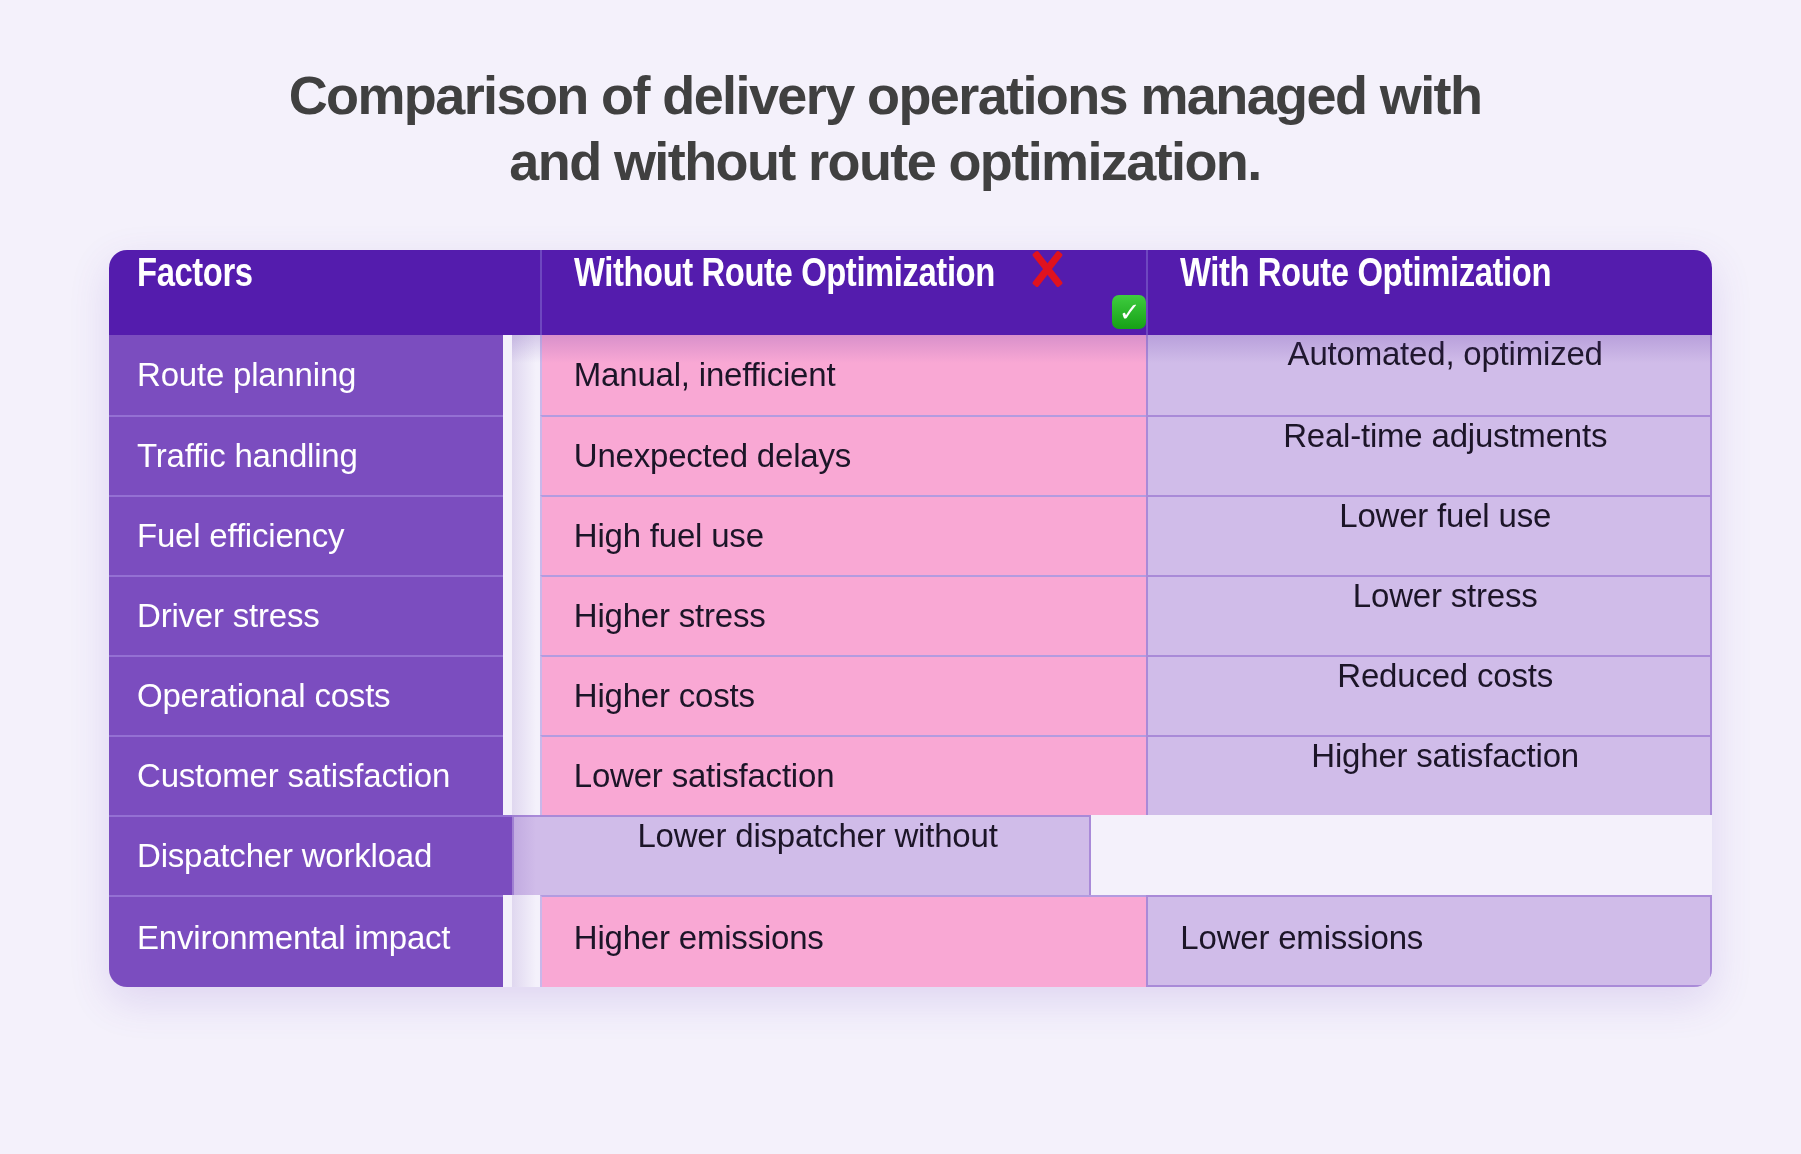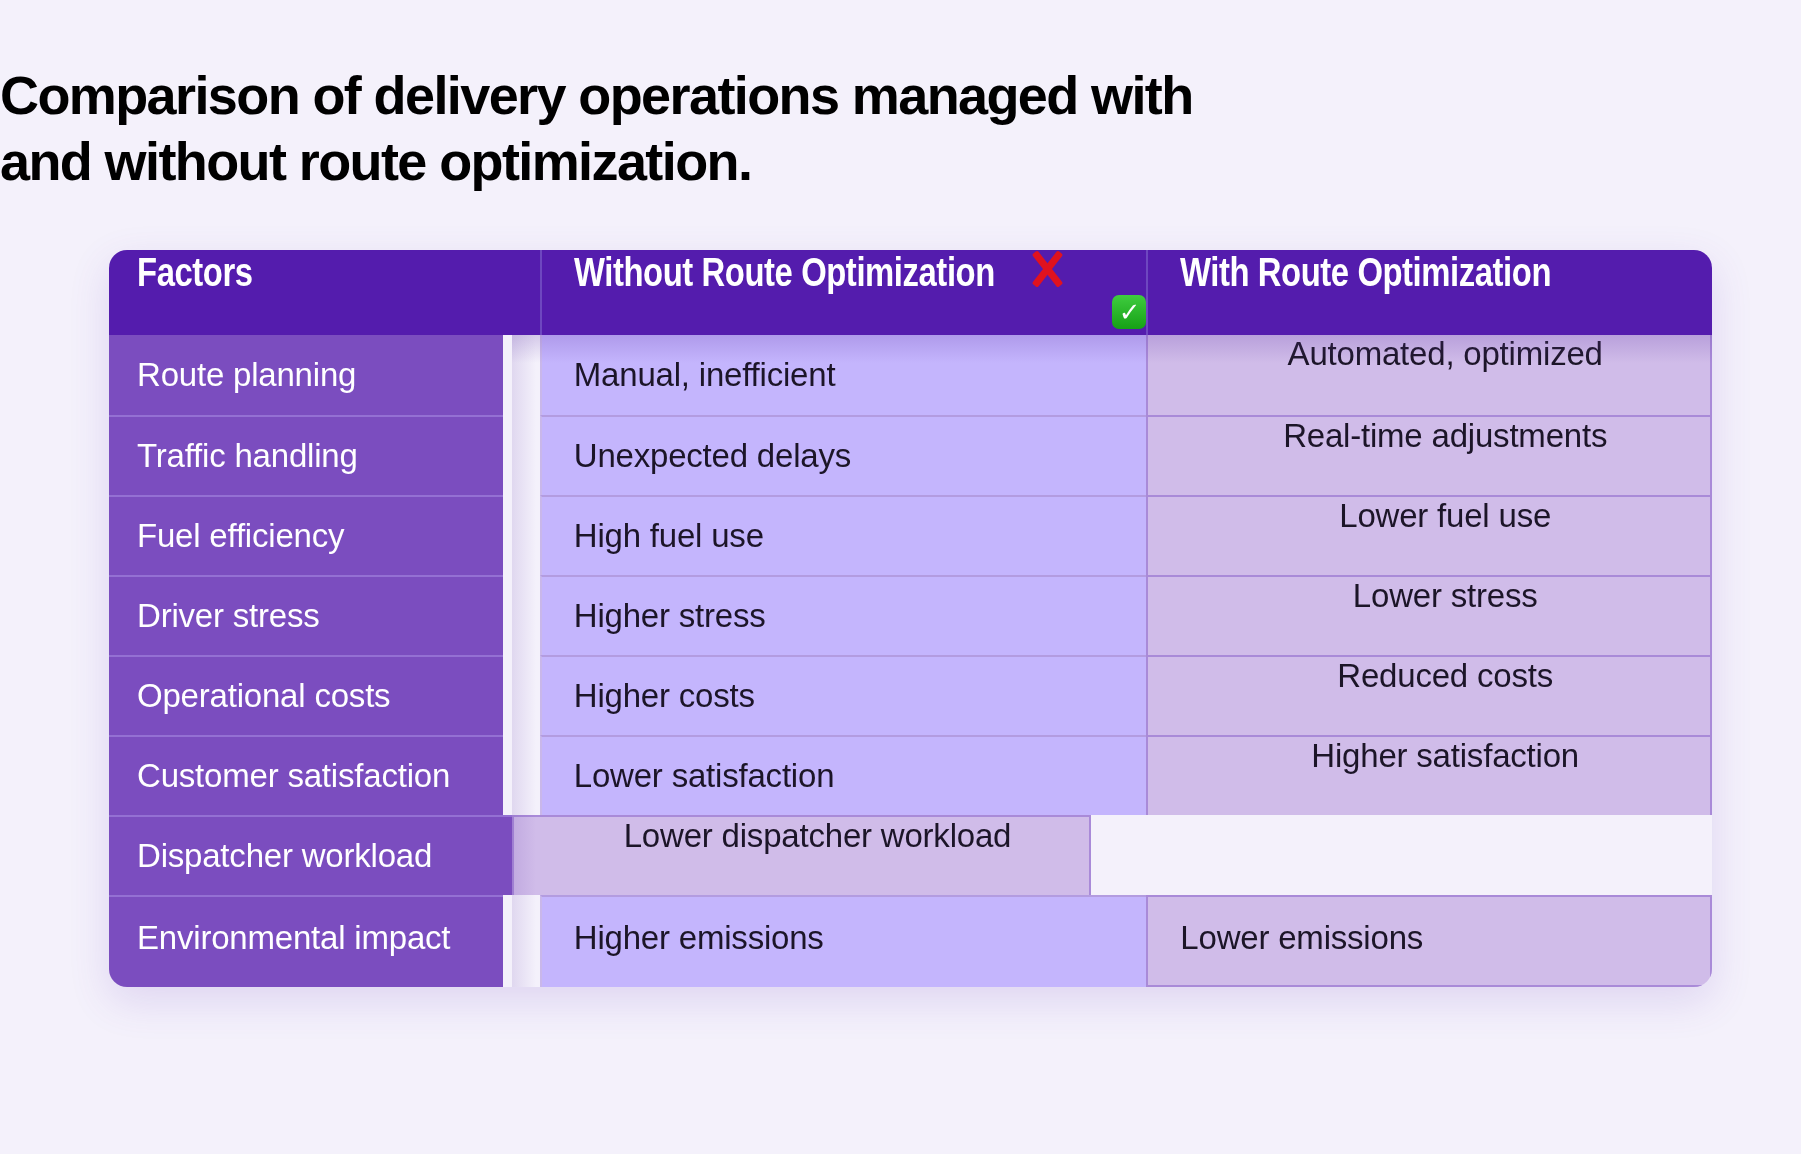--- a/index.html
+++ b/index.html
@@ -5,26 +5,26 @@
     * { box-sizing: border-box; margin: 0; padding: 0; }
     html, body {
       width: 1801px; height: 1154px;
       background: #f4f1fb;
       font-family: "Liberation Sans", "DejaVu Sans", sans-serif;
       overflow: hidden;
     }
     .page { position: relative; width: 1801px; height: 1154px; }
     .title {
       position: absolute; left: 0; top: 62px; width: 1770px;
-      text-align: left;
+      text-align: center;
       font-family: "Liberation Sans", sans-serif;
       font-weight: 700;
       font-size: 54px; line-height: 66px;
       letter-spacing: -1.6px;
-      color: #000000;
+      color: #404040;
     }
     .table {
       position: absolute; left: 109px; top: 250px; width: 1603px;
       border-radius: 18px;
       box-shadow: 0 14px 40px rgba(110, 70, 190, 0.16);
       overflow: hidden;
     }
     .hdr { display: flex; height: 85px; background: #541cad; }
     .hdr .cell {
       display: flex; align-items: flex-start;
@@ -62,21 +62,21 @@
     .row .cell {
       display: flex; align-items: center;
       font-size: 33px; letter-spacing: -0.2px;
       white-space: nowrap;
     }
     .row .c1 {
       background: #7b4dbf; color: #ffffff;
       border-top: 2px solid #9470d3;
     }
     .row .c2 {
-      background: #c4b5fd; color: #1c1528;
+      background: #f9a8d4; color: #1c1528;
       border-top: 2px solid #b39ce0;
       border-left: 2px solid #c9b7ea;
     }
     .row .c3 {
       background: #d0bce9; color: #1c1528;
       border-top: 2px solid #a98ad8;
       border-left: 2px solid #a98ad8;
       border-right: 2px solid #a98ad8;
     }
     .row:first-of-type .c1, .row:first-of-type .c2, .row:first-of-type .c3 { border-top: none; }
@@ -145,21 +145,21 @@
         <div class="cell c2">Higher costs</div>
         <div class="cell c3">Reduced costs</div>
       </div>
       <div class="row">
         <div class="cell c1">Customer satisfaction</div>
         <div class="cell c2">Lower satisfaction</div>
         <div class="cell c3">Higher satisfaction</div>
       </div>
       <div class="row">
         <div class="cell c1">Dispatcher workload</div>
-        <div class="cell c3">Lower dispatcher workload</div>
+        <div class="cell c3">Lower dispatcher without</div>
       </div>
       <div class="row last">
         <div class="cell c1">Environmental impact</div>
         <div class="cell c2">Higher emissions</div>
         <div class="cell c3">Lower emissions</div>
       </div>
     </div>
   </div>
 </div>
 

